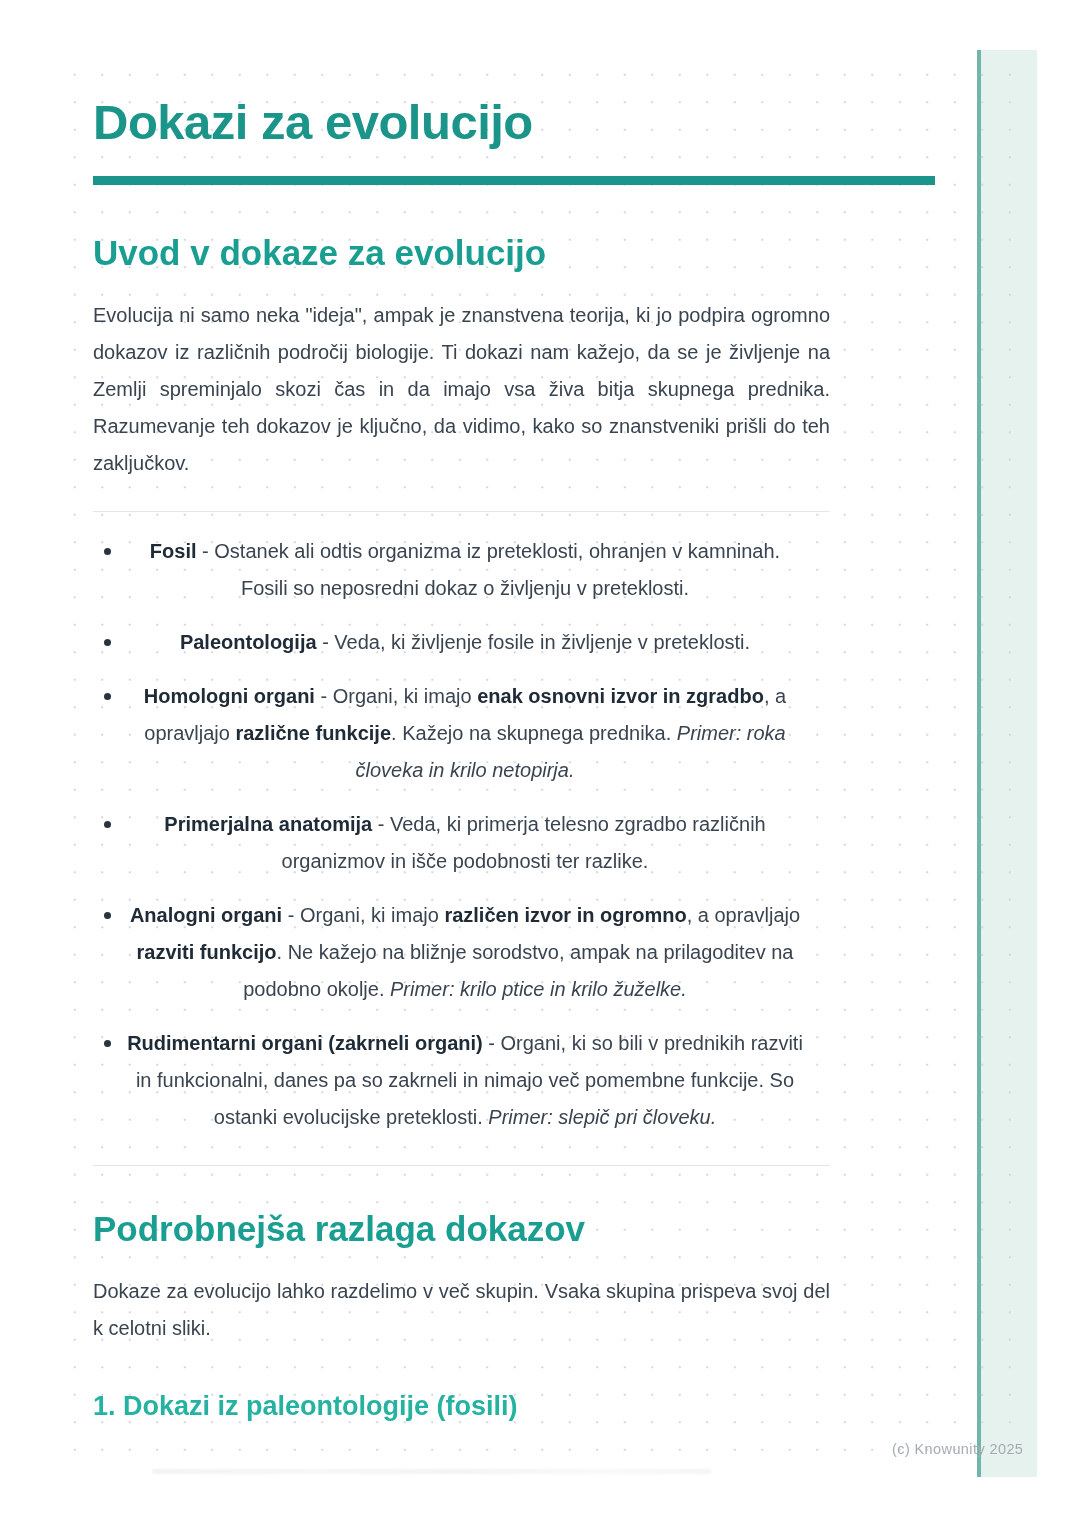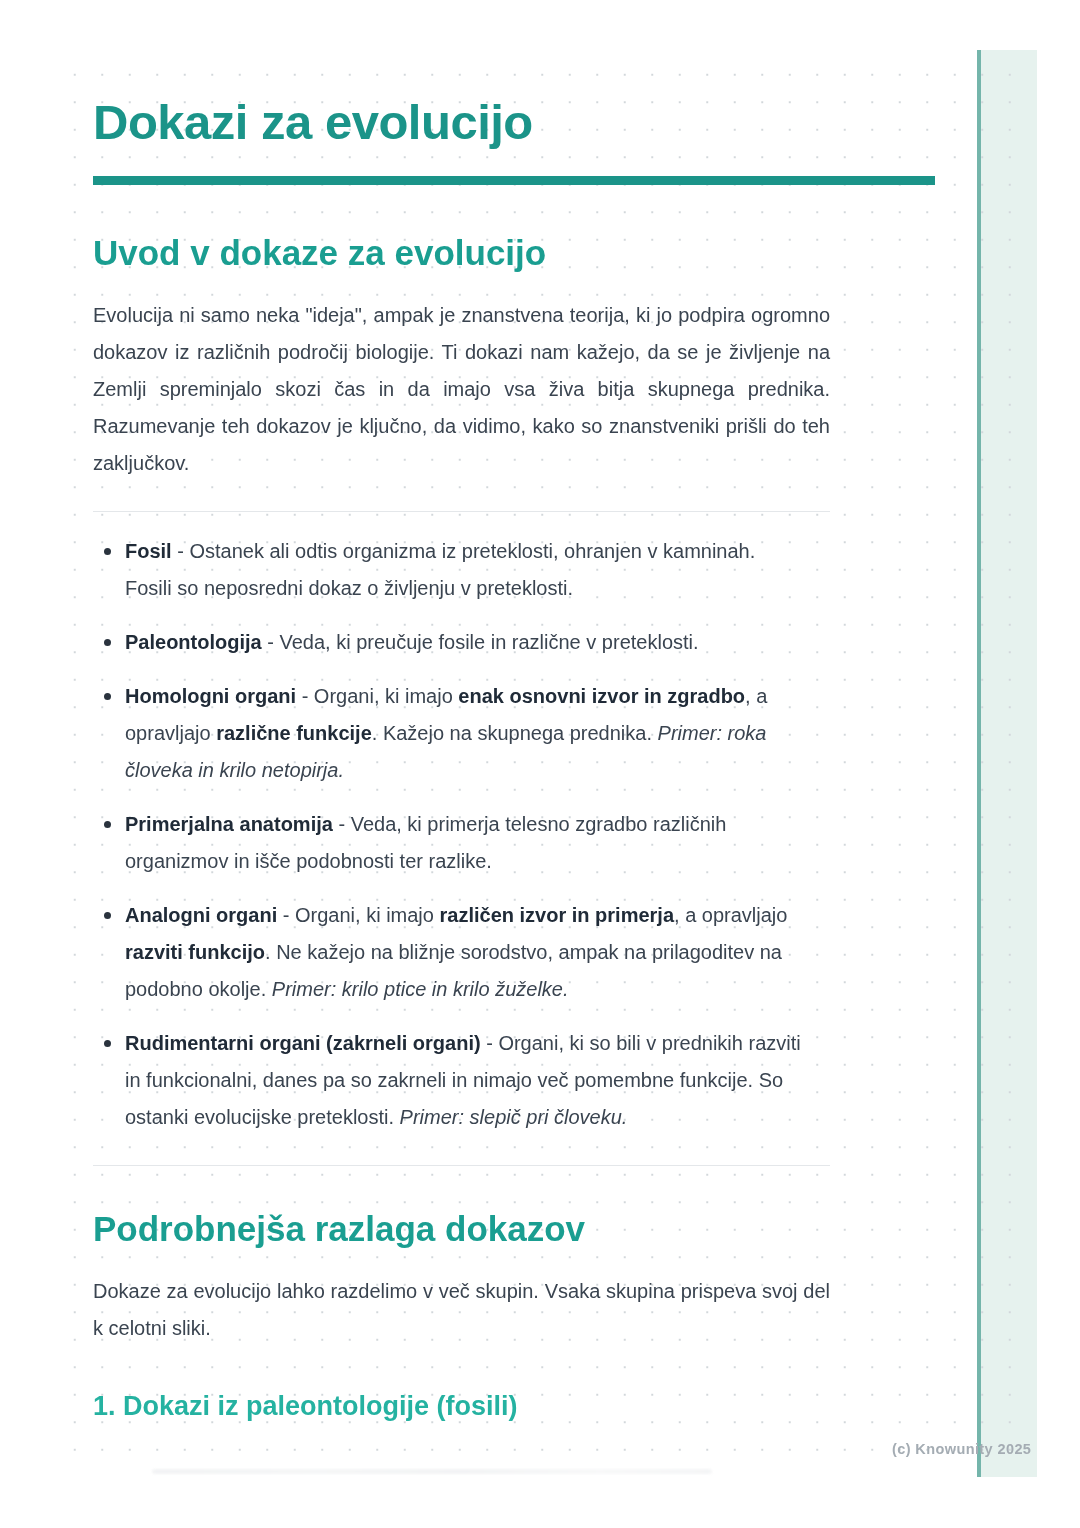--- a/index.html
+++ b/index.html
@@ -33,35 +33,35 @@
     margin:43px 0 0 0;font-size:27px;line-height:1.2;font-weight:700;color:#25b2a1;
   }
   p.body{
     margin:23px 0 0 0;max-width:737px;font-size:20px;line-height:37px;color:#3a4450;
   }
   p.just{text-align:justify;}
   hr.divider{
     margin:29px 0 0 0;border:none;border-top:1px solid #e4e7ea;width:737px;height:0;
   }
   ul.terms{
-    margin:21px 0 0 0;padding:0;list-style:none;max-width:712px;
+    margin:21px 0 0 0;padding:0;list-style:none;max-width:712px;text-align:center;
   }
   ul.terms li{
     position:relative;margin:0 0 17px 0;padding-left:32px;
     font-size:20px;line-height:37px;color:#3a4450;
   }
   ul.terms li::before{
     content:"";position:absolute;left:11px;top:15px;width:7px;height:7px;
     border-radius:50%;background:#2a333e;
   }
   .seg-b{font-weight:700;color:#202b38;}
   .seg-i{font-style:italic;}
   .watermark{
     position:absolute;z-index:4;top:1441px;left:892px;font-size:14.5px;
-    letter-spacing:0.4px;color:#a4acb3;font-weight:bold;
+    letter-spacing:0.4px;color:#a4acb3;
   }
   
   .ghost{
     position:absolute;z-index:3;top:1469px;left:152px;width:560px;height:5px;
     background:linear-gradient(90deg,#e9ebed 0%,#eef0f1 30%,#e9ebed 55%,#f3f4f5 80%,#eceef0 100%);
     border-radius:3px;opacity:0.55;filter:blur(1px);
   }
 </style>
 </head>
 <body>
@@ -76,24 +76,24 @@
     <h1>Dokazi za evolucijo</h1>
     <div class="rule"></div>
 
     <h2 class="first">Uvod v dokaze za evolucijo</h2>
     <p class="body just">Evolucija ni samo neka "ideja", ampak je znanstvena teorija, ki jo podpira ogromno dokazov iz različnih področij biologije. Ti dokazi nam kažejo, da se je življenje na Zemlji spreminjalo skozi čas in da imajo vsa živa bitja skupnega prednika. Razumevanje teh dokazov je ključno, da vidimo, kako so znanstveniki prišli do teh zaključkov.</p>
 
     <hr class="divider">
 
     <ul class="terms">
       <li><span class="seg-b">Fosil</span><span> - Ostanek ali odtis organizma iz preteklosti, ohranjen v kamninah. Fosili so neposredni dokaz o življenju v preteklosti.</span></li>
-      <li><span class="seg-b">Paleontologija</span><span> - Veda, ki preučuje fosile in različne v preteklosti.</span></li>
+      <li><span class="seg-b">Paleontologija</span><span> - Veda, ki življenje fosile in življenje v preteklosti.</span></li>
       <li><span class="seg-b">Homologni organi</span><span> - Organi, ki imajo </span><span class="seg-b">enak osnovni izvor in zgradbo</span><span>, a opravljajo </span><span class="seg-b">različne funkcije</span><span>. Kažejo na skupnega prednika. </span><span class="seg-i">Primer: roka človeka in krilo netopirja.</span></li>
       <li><span class="seg-b">Primerjalna anatomija</span><span> - Veda, ki primerja telesno zgradbo različnih organizmov in išče podobnosti ter razlike.</span></li>
-      <li><span class="seg-b">Analogni organi</span><span> - Organi, ki imajo </span><span class="seg-b">različen izvor in primerja</span><span>, a opravljajo </span><span class="seg-b">razviti funkcijo</span><span>. Ne kažejo na bližnje sorodstvo, ampak na prilagoditev na podobno okolje. </span><span class="seg-i">Primer: krilo ptice in krilo žuželke.</span></li>
+      <li><span class="seg-b">Analogni organi</span><span> - Organi, ki imajo </span><span class="seg-b">različen izvor in ogromno</span><span>, a opravljajo </span><span class="seg-b">razviti funkcijo</span><span>. Ne kažejo na bližnje sorodstvo, ampak na prilagoditev na podobno okolje. </span><span class="seg-i">Primer: krilo ptice in krilo žuželke.</span></li>
       <li><span class="seg-b">Rudimentarni organi (zakrneli organi)</span><span> - Organi, ki so bili v prednikih razviti in funkcionalni, danes pa so zakrneli in nimajo več pomembne funkcije. So ostanki evolucijske preteklosti. </span><span class="seg-i">Primer: slepič pri človeku.</span></li>
     </ul>
 
     <hr class="divider">
 
     <h2>Podrobnejša razlaga dokazov</h2>
     <p class="body just">Dokaze za evolucijo lahko razdelimo v več skupin. Vsaka skupina prispeva svoj del k celotni sliki.</p>
 
     <h3>1. Dokazi iz paleontologije (fosili)</h3>
 

